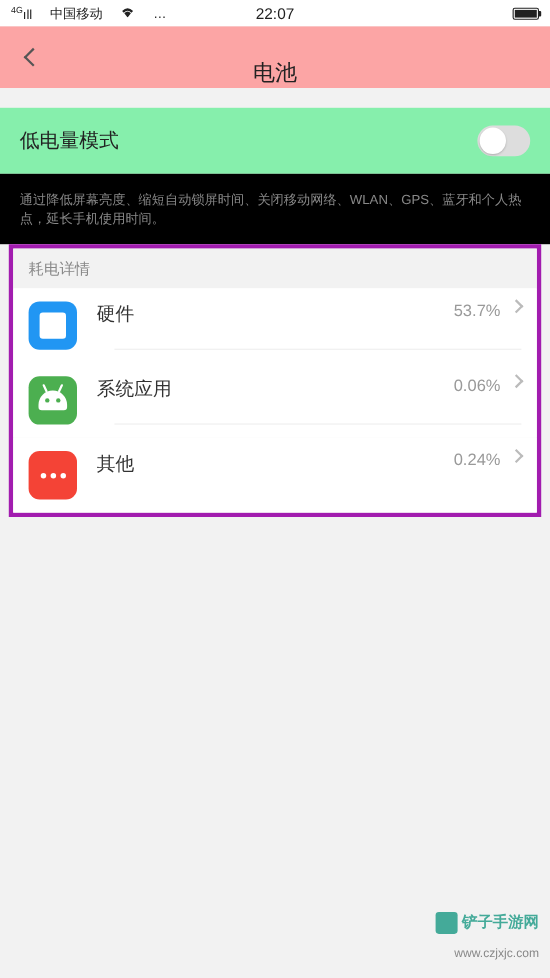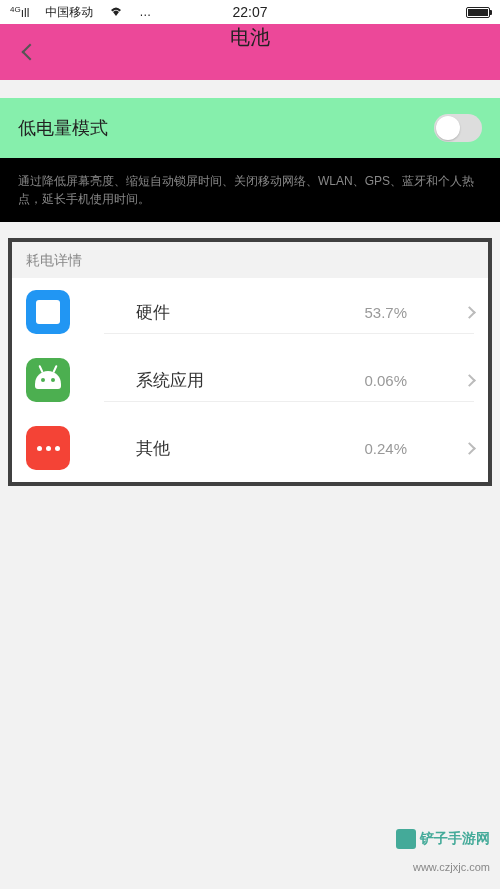--- a/index.html
+++ b/index.html
@@ -8,41 +8,41 @@
     .status-bar { height: 24px; background: #fff; display: flex; align-items: center; justify-content: space-between; padding: 0 10px; font-size: 12px; color: #222; }
     .status-left { display: flex; align-items: center; gap: 16px; }
     .status-center { position: absolute; left: 50%; transform: translateX(-50%); font-size: 14px; font-weight: 500; }
     .status-right { display: flex; align-items: center; }
     .signal-sup { font-size: 8px; vertical-align: super; }
     .wifi-icon { display: inline-block; }
     .battery-icon { width: 24px; height: 11px; border: 1px solid #222; border-radius: 2px; position: relative; }
     .battery-icon::after { content: ""; position: absolute; right: -3px; top: 2px; width: 2px; height: 5px; background: #222; border-radius: 0 1px 1px 0; }
     .battery-fill { position: absolute; left: 1px; top: 1px; bottom: 1px; width: 90%; background: #222; }
     
-    .nav-header { height: 56px; background: #ec4899; display: flex; align-items: flex-start; justify-content: center; position: relative; }
+    .nav-header { height: 56px; background: #fca5a5; display: flex; align-items: flex-end; justify-content: center; position: relative; }
     .back-btn { position: absolute; left: 18px; top: 50%; transform: translateY(-50%); width: 24px; height: 24px; display: flex; align-items: center; justify-content: center; cursor: pointer; }
     .back-chevron { width: 12px; height: 12px; border-left: 2px solid #555; border-bottom: 2px solid #555; transform: rotate(45deg); }
     .nav-title { font-size: 20px; font-weight: 400; color: #222; }
     
     .section-gap { height: 18px; background: #f2f2f2; }
     
     .row { background: #86efac; display: flex; align-items: center; padding: 16px 18px; }
     .row-label { font-size: 18px; color: #222; flex: 1; }
     
     .toggle { width: 48px; height: 28px; background: #ddd; border-radius: 14px; position: relative; cursor: pointer; }
     .toggle-knob { position: absolute; left: 2px; top: 2px; width: 24px; height: 24px; background: #fff; border-radius: 50%; box-shadow: 0 1px 2px rgba(0,0,0,0.2); }
     
     .description { padding: 14px 18px; font-size: 12px; color: #888; line-height: 1.5; background: #000000; }
     
-    .highlight-box { border: 4px solid #404040; margin: 16px 8px; background: #f2f2f2; }
+    .highlight-box { border: 4px solid #a21caf; margin: 0 8px; background: #f2f2f2; }
     .section-header { padding: 10px 14px 8px; font-size: 14px; color: #888; background: #f2f2f2; }
     
     .list-row { background: #fff; display: flex; align-items: center; padding: 12px 14px; position: relative; }
     .list-row:not(:last-child) .row-content::after { content: ""; position: absolute; left: 78px; right: 0; bottom: 0; height: 1px; background: #eee; }
-    .row-content { display: flex; align-items: center; width: 100%; position: relative; gap: 48px; }
+    .row-content { display: flex; width: 100%; position: relative; }
     
     .app-icon { width: 44px; height: 44px; border-radius: 10px; margin-right: 18px; display: flex; align-items: center; justify-content: center; flex-shrink: 0; }
     .icon-hardware { background: #2196f3; }
     .icon-system { background: #4caf50; }
     .icon-other { background: #f44336; }
     
     .chip-shape { width: 24px; height: 24px; background: #fff; border-radius: 3px; position: relative; }
     .chip-shape::before, .chip-shape::after { content: ""; position: absolute; background: #fff; }
     
     .android-head { width: 26px; height: 18px; background: #fff; border-radius: 13px 13px 3px 3px; position: relative; }

